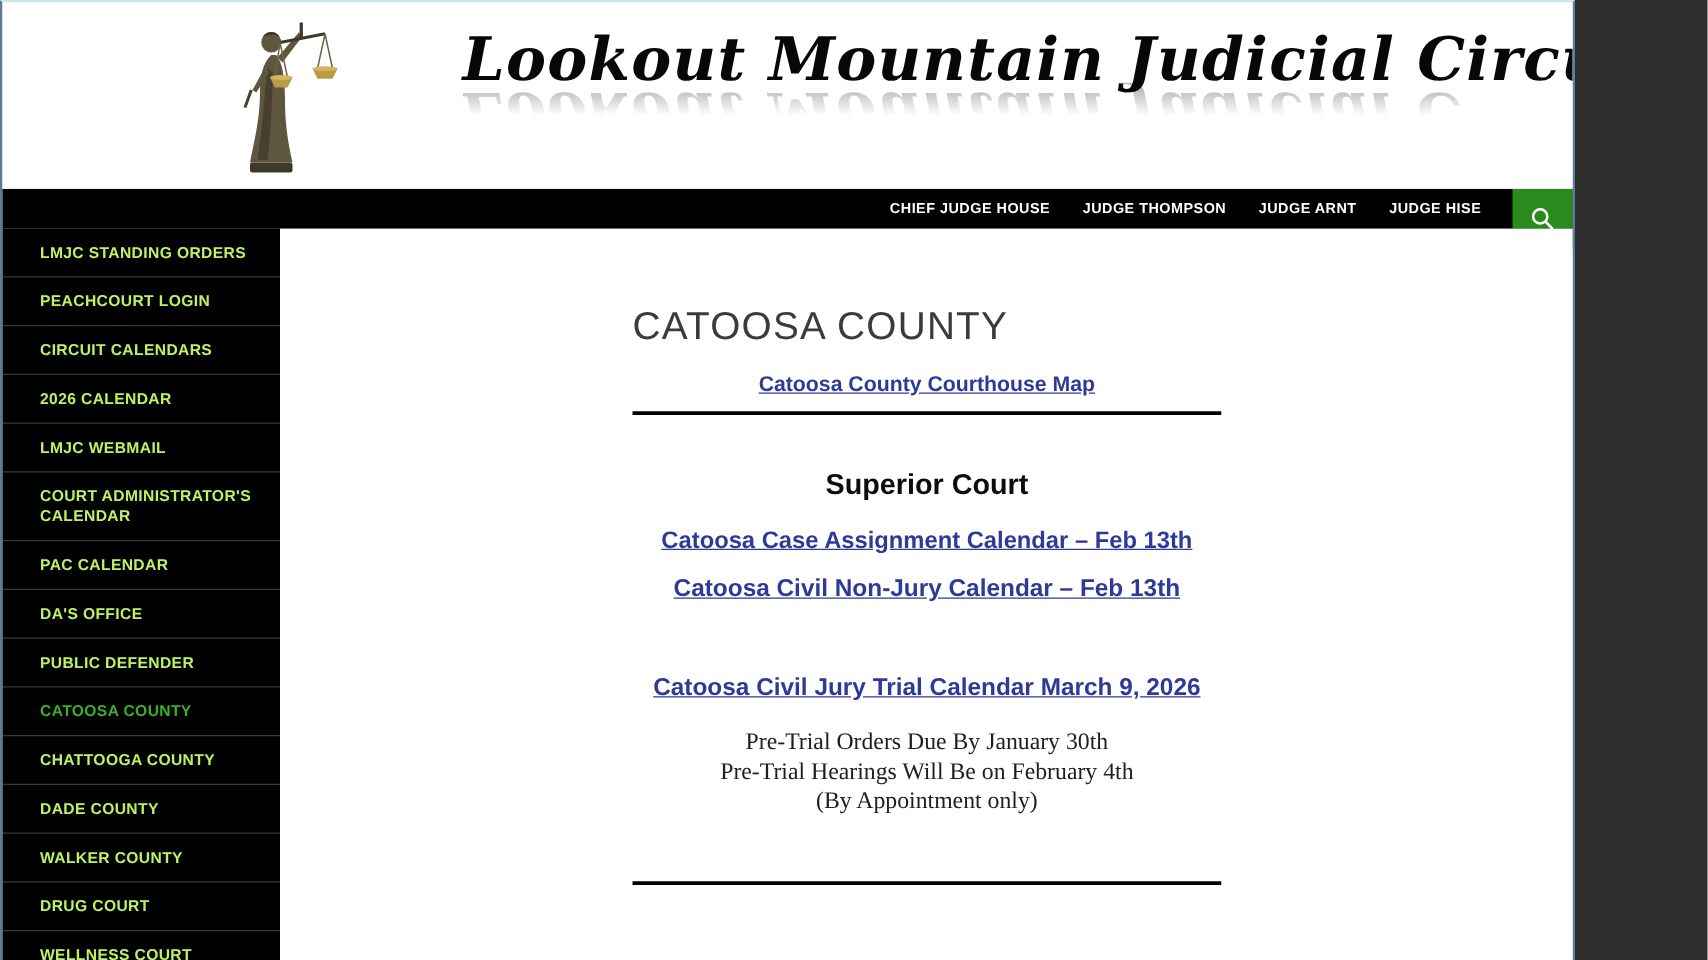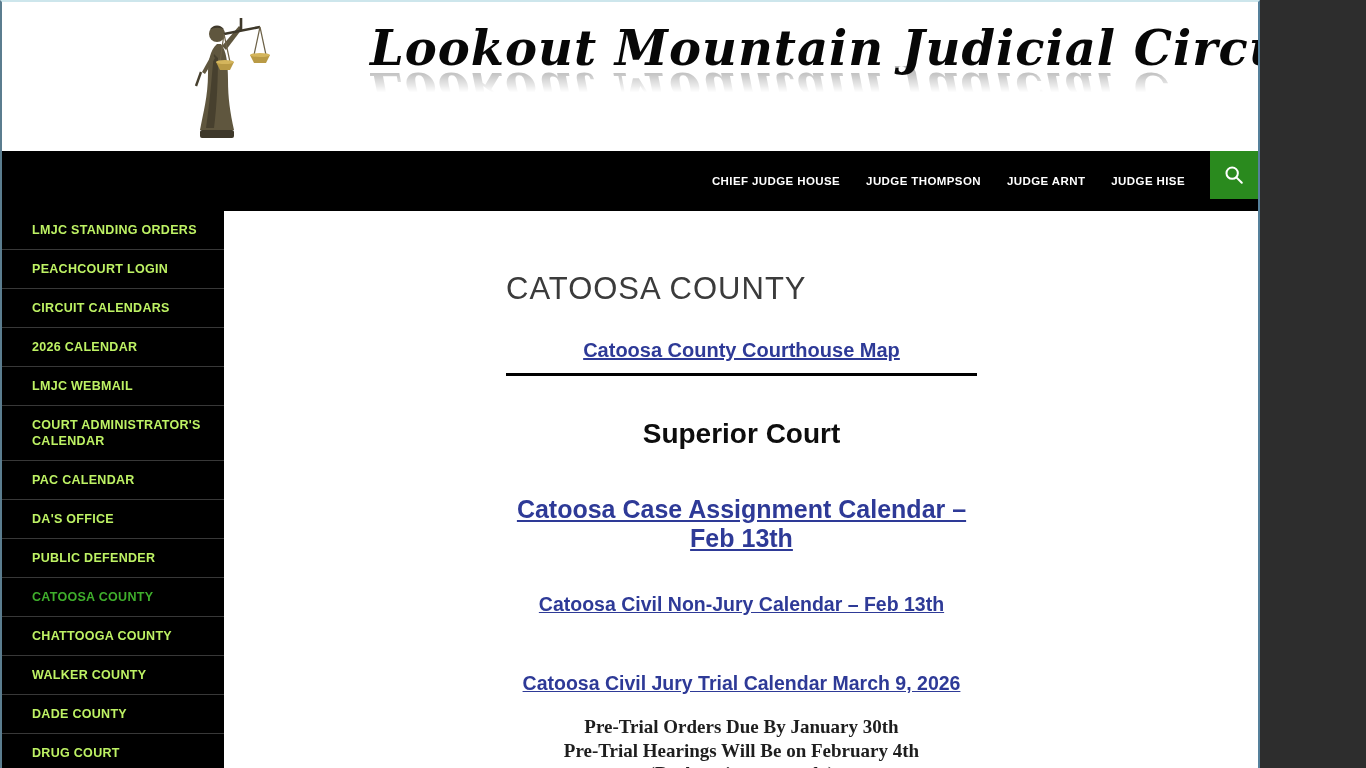--- a/index.html
+++ b/index.html
@@ -44,21 +44,21 @@
     transform: scaleY(-1);
     margin-top: -6px;
     opacity: 0.30;
     -webkit-mask-image: linear-gradient(to top, rgba(0,0,0,0.9) 10%, transparent 55%);
             mask-image: linear-gradient(to top, rgba(0,0,0,0.9) 10%, transparent 55%);
     filter: blur(0.6px);
   }
 
   
   .topnav {
-    height: 60px;
+    height: 32px;
     background: #000000;
     display: flex;
     align-items: stretch;
     justify-content: flex-end;
   }
   .topnav a.nav-item {
     display: flex; align-items: center;
     padding: 0 13px;
     color: #ffffff;
     font-size: 11.5px;
@@ -114,40 +114,40 @@
     font-weight: 300;
     letter-spacing: 1px;
     color: #3b3b3b;
     line-height: 1;
   }
   a.content-link {
     color: #2e3a97;
     font-weight: bold;
     text-decoration: underline;
   }
-  .map-link-row { margin-top: 35px; font-size: 20px; }
+  .map-link-row { margin-top: 22px; font-size: 17px; }
   .rule {
     border: none;
     border-top: 3px solid #000000;
     margin-top: 11px;
   }
   .section-heading {
     margin-top: 42px;
-    font-size: 28px;
+    font-size: 23px;
     font-weight: bold;
     color: #0d0d0d;
   }
-  .cal-link-row-1 { margin-top: 45px; font-size: 25px; }
-  .cal-link-row-2 { margin-top: 40px; font-size: 19.5px; }
+  .cal-link-row-1 { margin-top: 21px; font-size: 19px; }
+  .cal-link-row-2 { margin-top: 16px; font-size: 19.5px; }
   .cal-link-row-3 { margin-top: 56px; font-size: 19.5px; }
   .notice {
     margin-top: 20px;
     font-family: "Liberation Serif", serif;
     font-size: 19px;
-    font-weight: bold;
+    font-weight: normal;
     color: #1e1e1e;
     line-height: 23.5px;
   }
   .rule-bottom { margin-top: 52px; }
 </style>
 </head>
 <body>
 
 <div class="page">
 
@@ -206,22 +206,22 @@
       <a href="#" class="side-item">PEACHCOURT LOGIN</a>
       <a href="#" class="side-item">CIRCUIT CALENDARS</a>
       <a href="#" class="side-item">2026 CALENDAR</a>
       <a href="#" class="side-item">LMJC WEBMAIL</a>
       <a href="#" class="side-item">COURT ADMINISTRATOR'S CALENDAR</a>
       <a href="#" class="side-item">PAC CALENDAR</a>
       <a href="#" class="side-item">DA'S OFFICE</a>
       <a href="#" class="side-item">PUBLIC DEFENDER</a>
       <a href="#" class="side-item active">CATOOSA COUNTY</a>
       <a href="#" class="side-item">CHATTOOGA COUNTY</a>
+      <a href="#" class="side-item">DADE COUNTY</a>
       <a href="#" class="side-item">WALKER COUNTY</a>
-      <a href="#" class="side-item">DADE COUNTY</a>
       <a href="#" class="side-item">DRUG COURT</a>
       <a href="#" class="side-item">WELLNESS COURT</a>
     </aside>
 
     <main class="main">
       <article class="entry">
 
         <h1 class="page-title">CATOOSA COUNTY</h1>
 
         <div class="map-link-row">

